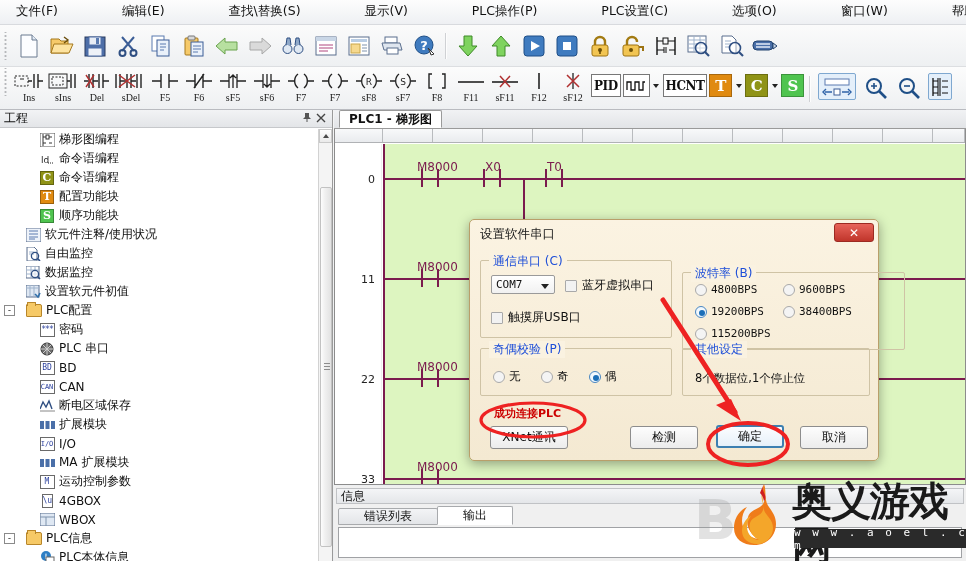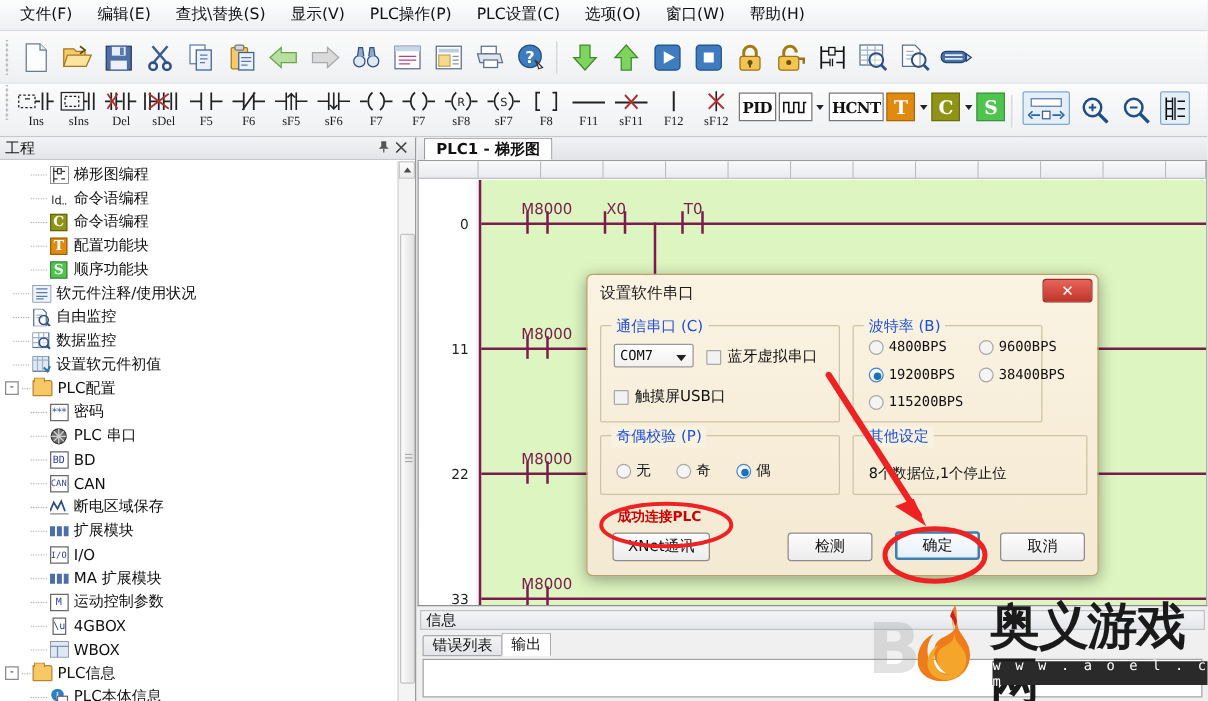--- a/index.html
+++ b/index.html
@@ -17,20 +17,21 @@
     background: linear-gradient(#f6f6f6, #eceef0);
   }
 
   
   .menubar {
     position: absolute; top: 0; left: 0; width: 966px; height: 25px;
     background: linear-gradient(#fdfdfd, #eef0f3);
     border-bottom: 1px solid #d8dade;
     display: flex; align-items: center;
     padding-left: 6px;
+    gap: 44px;
   }
   .menu-item {
     padding: 3px 10px 4px 10px;
     font-size: 12.5px;
     color: #101010;
     white-space: nowrap;
     cursor: default;
   }
 
   
@@ -217,21 +218,21 @@
   }
   .info-title {
     height:16px; margin: 2px 2px 0 2px;
     background: linear-gradient(#f4f5f7,#e4e6e9);
     border:1px solid #c0c2c5;
     display:flex;align-items:center;padding-left:4px;
     font-size:12px;color:#111;
   }
   .info-tabs { display:flex; align-items:flex-end; height:20px; padding-left:4px; margin-top:1px; }
   .itab {
-    height:17px; padding: 0 7px; font-size:12px; color:#111;
+    height:17px; padding: 0 25px; font-size:12px; color:#111;
     background: linear-gradient(#f3f4f6,#e3e5e8); border:1px solid #a8aaad;
     border-radius:2px 2px 0 0; display:flex;align-items:center; margin-right:-1px;margin-top:23px;
   }
   .itab.active { background:#fff; border-bottom-color:#fff; height:19px; font-weight:normal; z-index:2; }
   .info-body {
     position:absolute; left:4px; right:4px; top:41px; bottom:3px;
     background:#fff; border:1px solid #a0a2a5;
   }
 
   
@@ -1101,21 +1102,21 @@
         <div class="rad" style="left:60px; top:20px">
           <span class="rb"></span>
           <span>奇</span>
         </div>
         <div class="rad on" style="left:108px; top:20px">
           <span class="rb"></span>
           <span>偶</span>
         </div>
       </div>
 
-      <div class="gbox" style="left:202px; top:12px; width:152px; height:78px">
+      <div class="gbox" style="left:202px; top:24px; width:223px; height:78px">
         <span class="gtitle">波特率 (B)</span>
         <div class="rad" style="left:12px; top:10px">
           <span class="rb"></span>
           <span class="radtxt-mono">4800BPS</span>
         </div>
         <div class="rad" style="left:100px; top:10px">
           <span class="rb"></span>
           <span class="radtxt-mono">9600BPS</span>
         </div>
         <div class="rad on" style="left:12px; top:32px">

